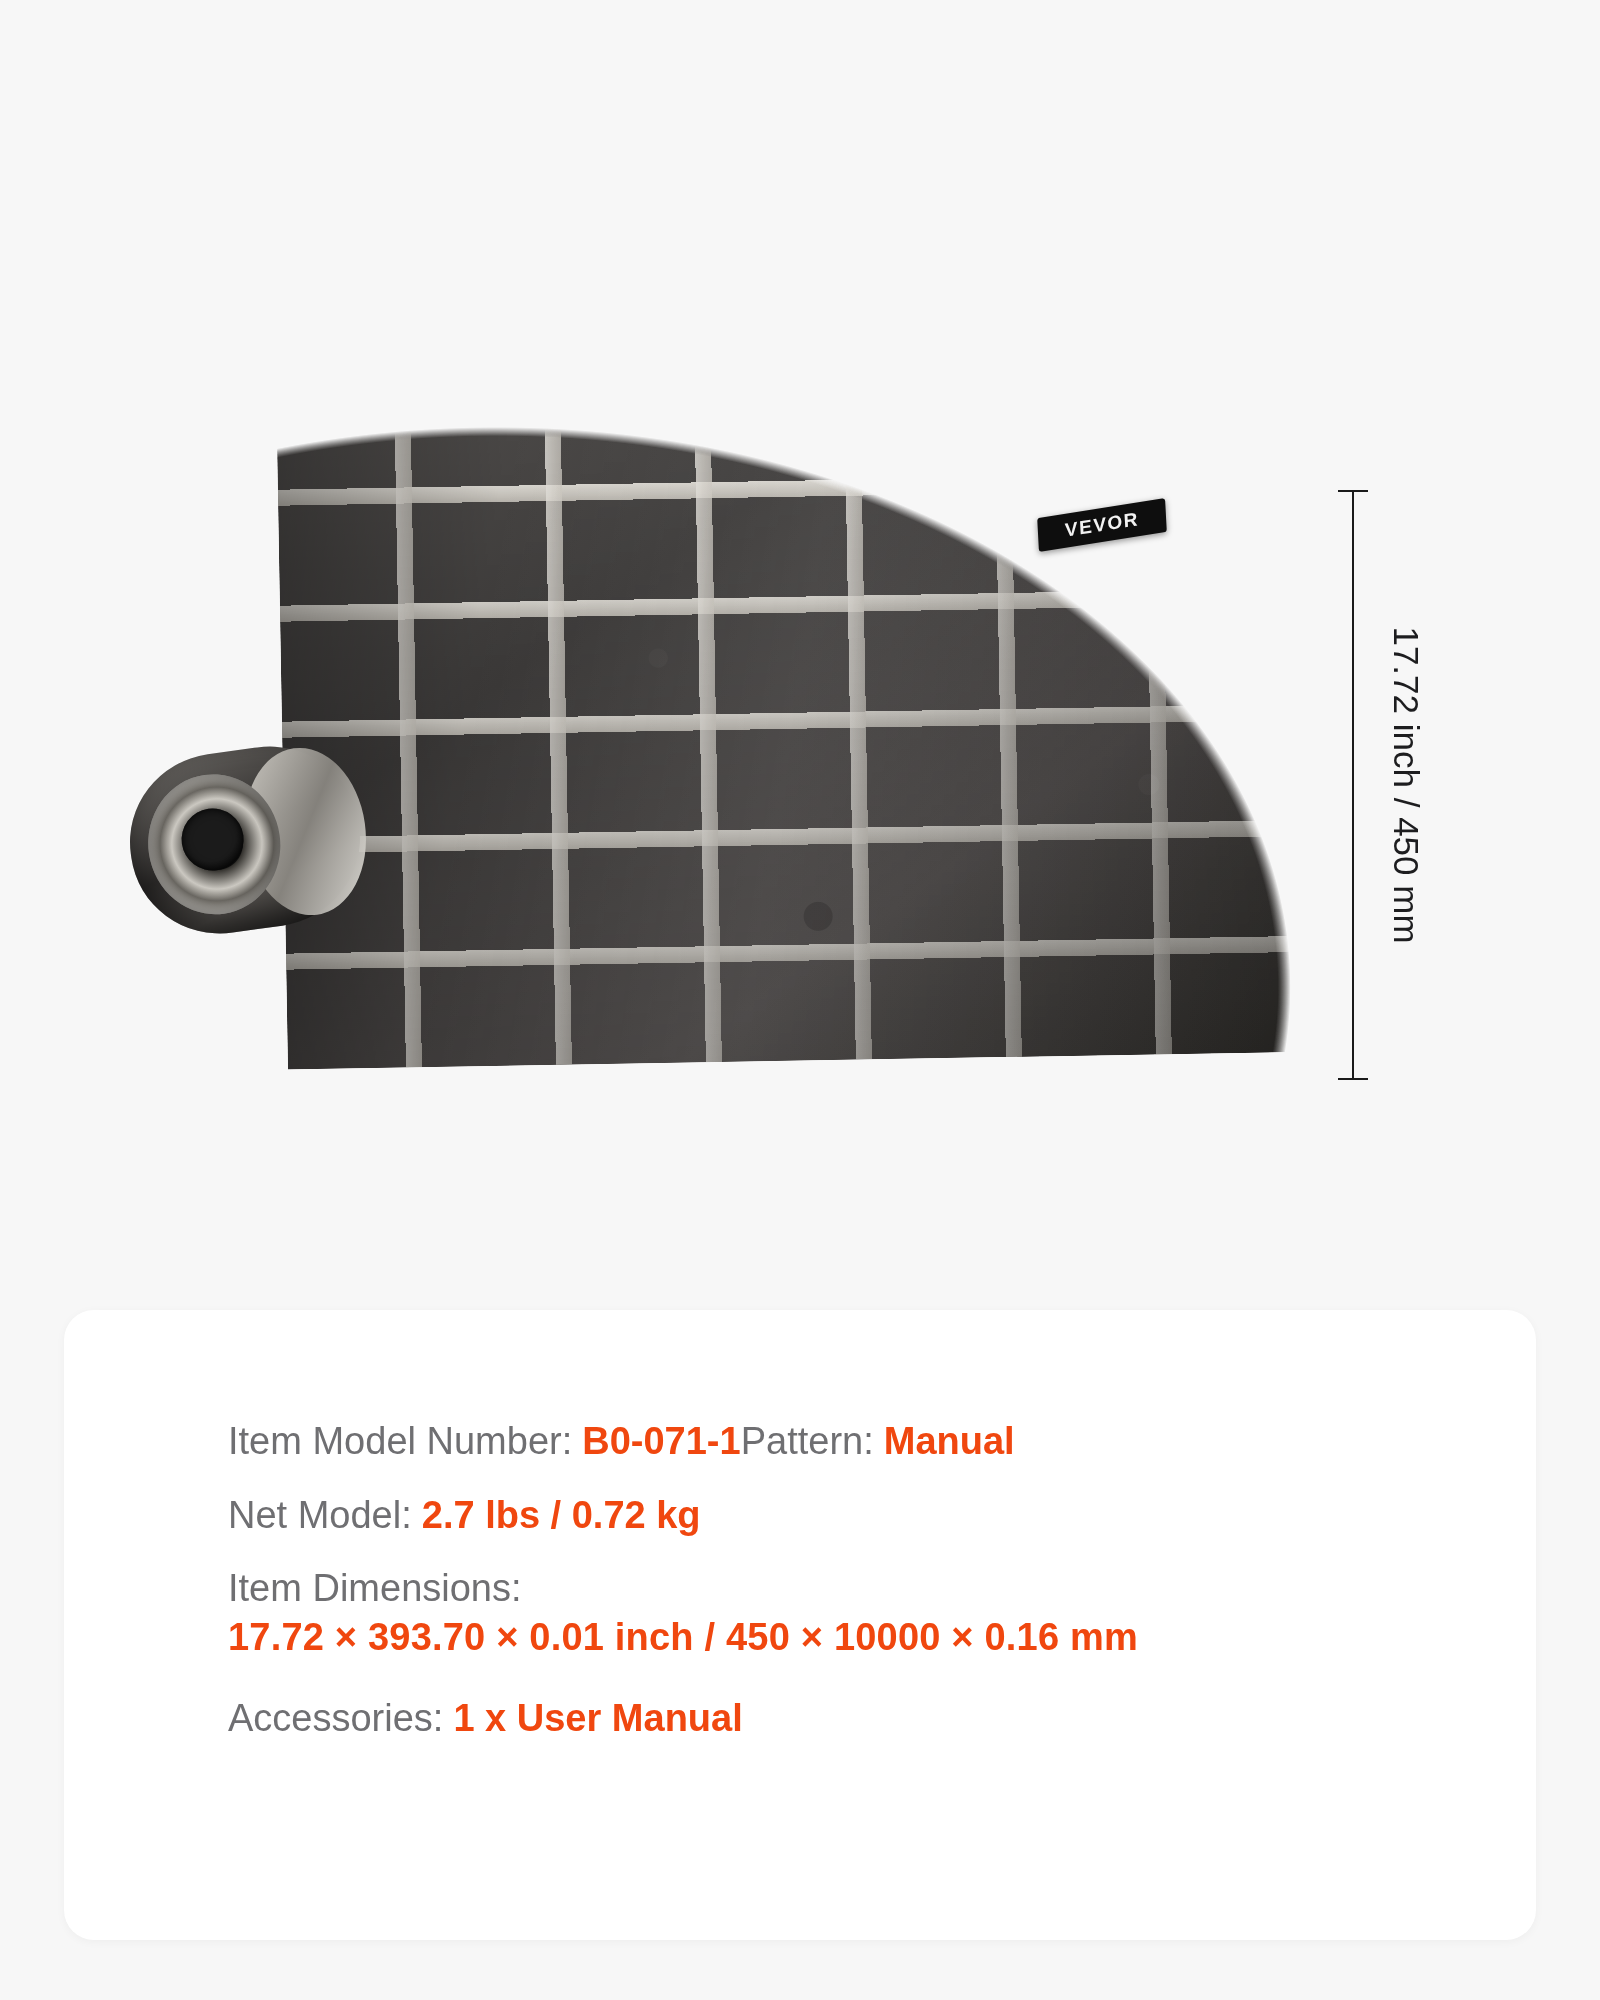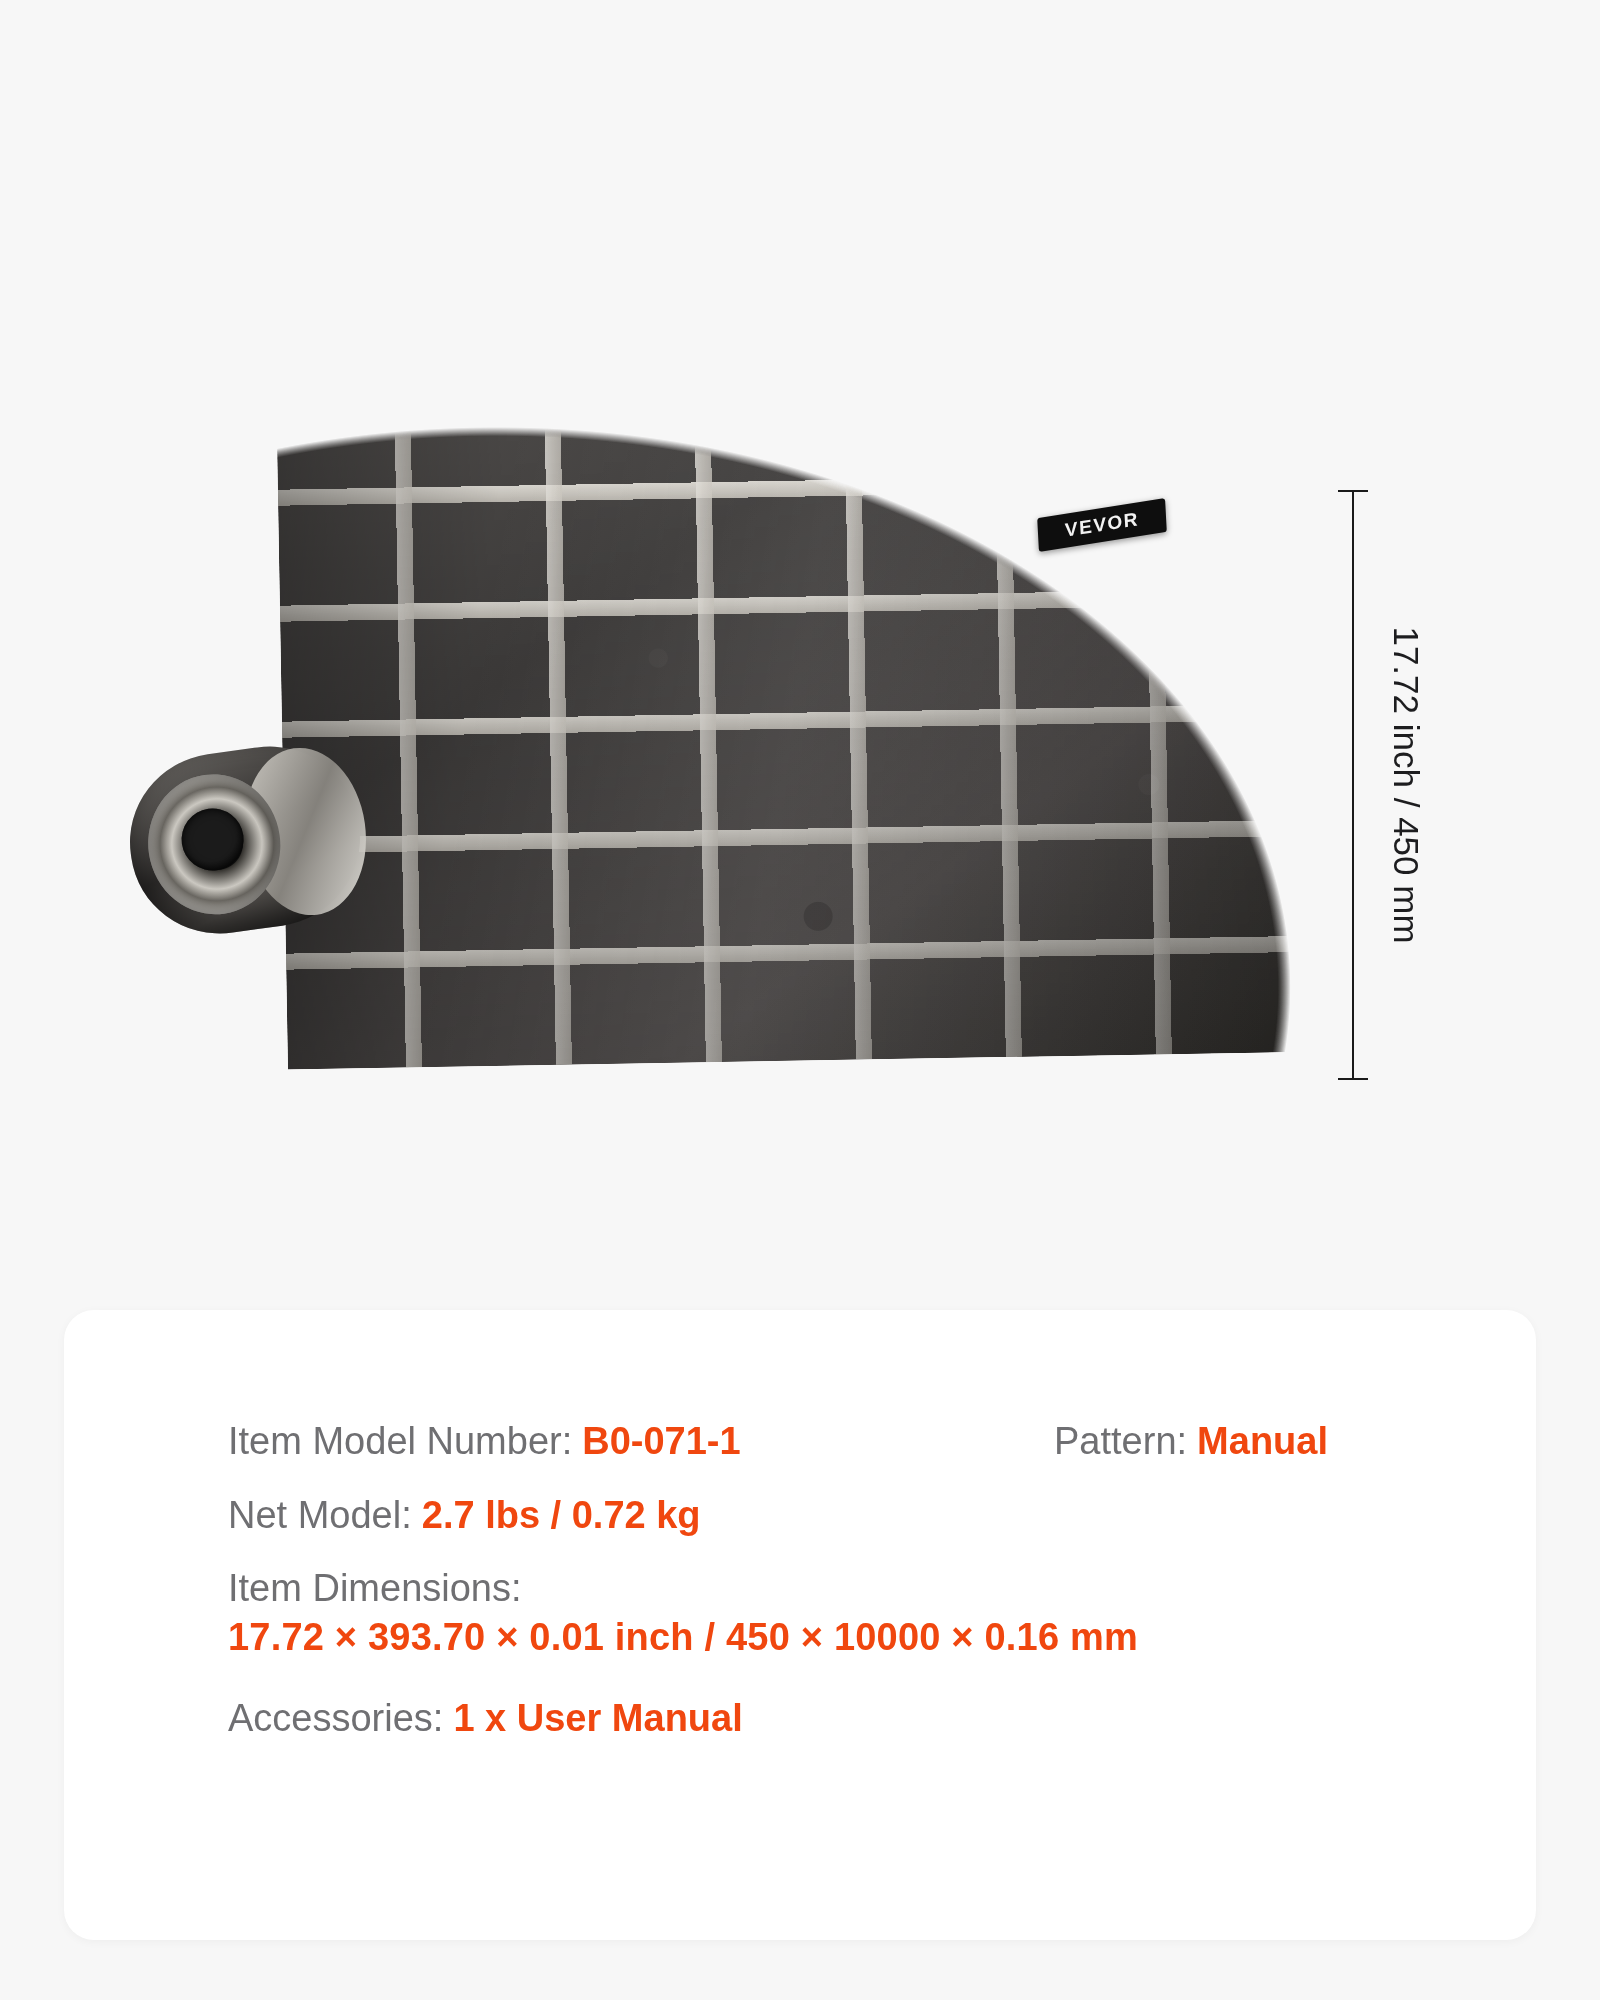--- a/index.html
+++ b/index.html
@@ -256,21 +256,20 @@
   }
   .value {
     color: #f0470f;
     font-weight: 700;
     margin-left: 10px;
   }
   .row-split {
     display: flex;
     width: 100%;
     align-items: baseline;
-    justify-content: space-between;
   }
   .row-split .left,
   .row-split .right {
     display: flex;
     align-items: baseline;
   }
   .row-split .right { margin-right: 88px; }
 
   .dims-value {
     color: #f0470f;

